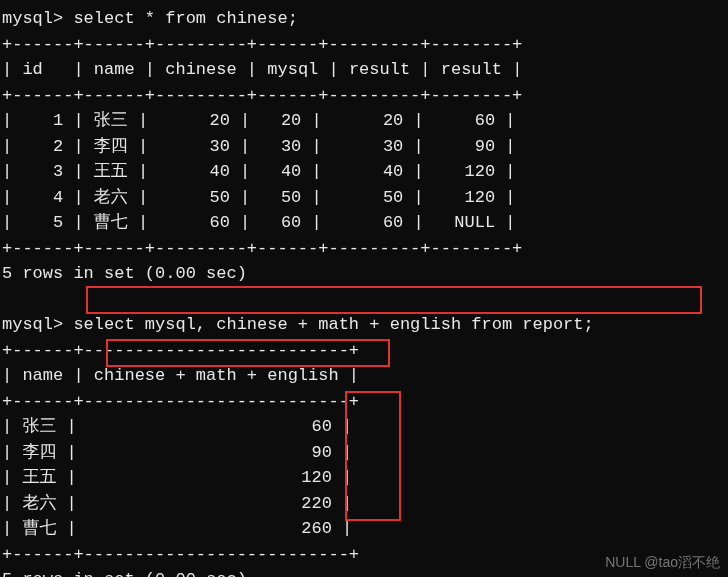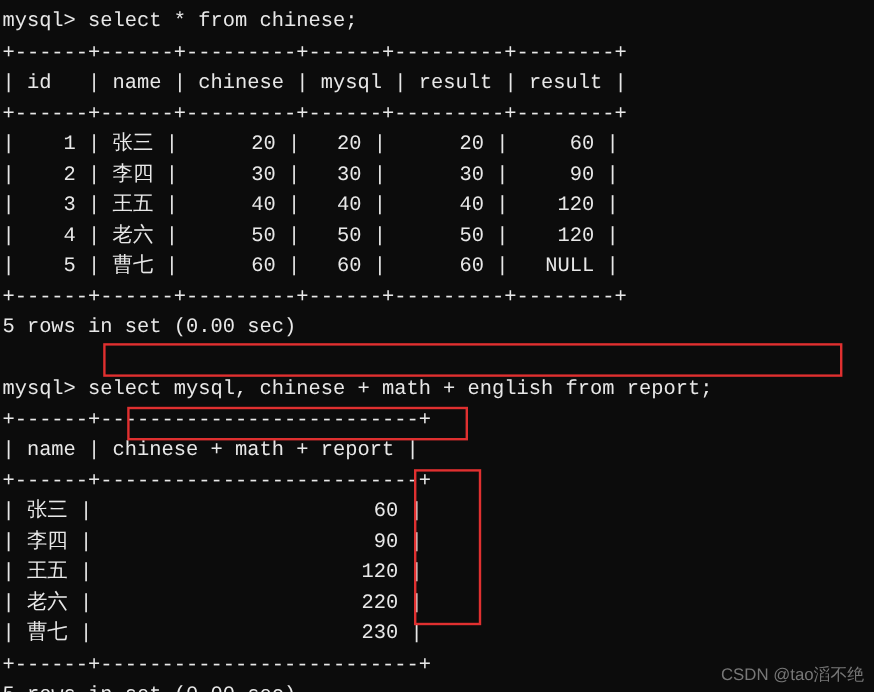--- a/index.html
+++ b/index.html
@@ -65,27 +65,27 @@
 <span>|    <span>1</span> | <span>张三</span> |      <span>20</span> |   <span>20</span> |      <span>20</span> |     <span>60</span> |</span>
 <span>|    <span>2</span> | <span>李四</span> |      <span>30</span> |   <span>30</span> |      <span>30</span> |     <span>90</span> |</span>
 <span>|    <span>3</span> | <span>王五</span> |      <span>40</span> |   <span>40</span> |      <span>40</span> |    <span>120</span> |</span>
 <span>|    <span>4</span> | <span>老六</span> |      <span>50</span> |   <span>50</span> |      <span>50</span> |    <span>120</span> |</span>
 <span>|    <span>5</span> | <span>曹七</span> |      <span>60</span> |   <span>60</span> |      <span>60</span> |   <span>NULL</span> |</span>
 <span>+------+------+---------+------+---------+--------+</span>
 <span>5 rows in set (0.00 sec)</span>
 
 <span><span>mysql&gt;</span> <span>select mysql, chinese + math + english from report;</span></span>
 <span>+------+--------------------------+</span>
-<span>| <span>name</span> | <span>chinese + math + report</span> |</span>
+<span>| <span>name</span> | <span>chinese + math + english</span> |</span>
 <span>+------+--------------------------+</span>
 <span>| <span>张三</span> |                       <span>60</span> |</span>
 <span>| <span>李四</span> |                       <span>90</span> |</span>
 <span>| <span>王五</span> |                      <span>120</span> |</span>
 <span>| <span>老六</span> |                      <span>220</span> |</span>
-<span>| <span>曹七</span> |                      <span>230</span> |</span>
+<span>| <span>曹七</span> |                      <span>260</span> |</span>
 <span>+------+--------------------------+</span>
 <span>5 rows in set (0.00 sec)</span></div>
 
 <div class="hl-query"></div>
 <div class="hl-colhead"></div>
 <div class="hl-vals"></div>
 
-<div class="watermark">CSDN @tao滔不绝</div>
+<div class="watermark">NULL @tao滔不绝</div>
 
 </body></html>

